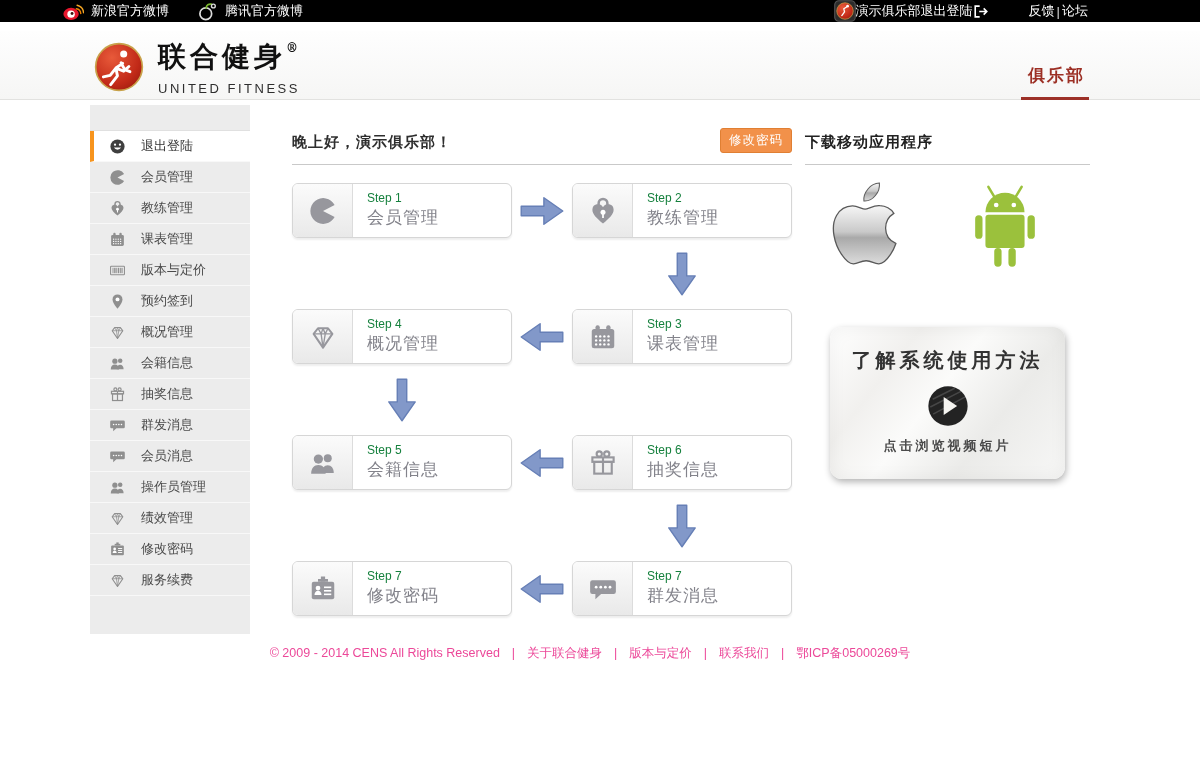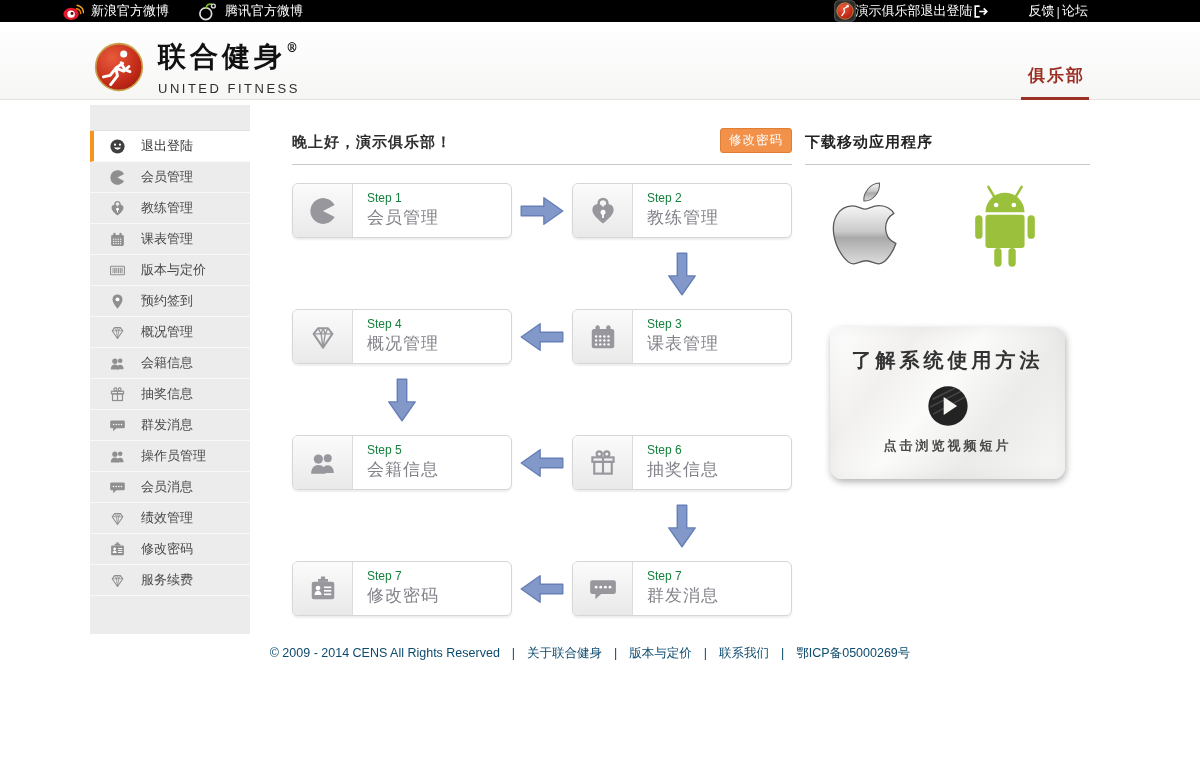--- a/index.html
+++ b/index.html
@@ -65,21 +65,21 @@
 .android{position:absolute;left:150px;top:18px;width:100px;height:90px;cursor:pointer}
 .note{position:absolute;left:25px;top:222px;width:235px;height:152px;border-radius:12px;
   background:linear-gradient(128deg,#ffffff 0%,#f1f0ee 26%,#fbfbfa 45%,#ebebe9 68%,#f7f7f6 100%);
   box-shadow:1px 3px 7px rgba(0,0,0,.3), inset 0 0 18px rgba(0,0,0,.05);
   display:flex;flex-direction:column;align-items:center;cursor:pointer}
 .note-title{margin-top:20px;font-family:"DejaVu Serif","Liberation Serif",serif;font-size:20px;font-weight:bold;color:#333;letter-spacing:4px;white-space:nowrap}
 .note-play{width:46px;height:46px;margin-top:9px}
 .note-caption{margin-top:8px;font-family:"DejaVu Serif","Liberation Serif",serif;font-size:13px;font-weight:bold;color:#4a4a4a;letter-spacing:3px}
 
 
-.footer{position:absolute;left:90px;top:645px;width:1000px;text-align:center;font-size:12.5px;color:#0c4a6e}
+.footer{position:absolute;left:90px;top:645px;width:1000px;text-align:center;font-size:12.5px;color:#ec4899}
 .footer span{margin:0 6px}
 .f-link{cursor:pointer}
 </style>
 </head>
 <body>
 
 <svg width="0" height="0" style="position:absolute" aria-hidden="true">
   <defs>
     <radialGradient id="gradRed" cx="0.35" cy="0.3" r="0.95">
       <stop offset="0" stop-color="#e85a3a"></stop>
@@ -341,29 +341,29 @@
           <span class="sb-label">抽奖信息</span>
         </div>
         <div class="sb-item">
           <svg class="sb-ic">
             <use href="#i-chat" xlink:href="#i-chat"></use>
           </svg>
           <span class="sb-label">群发消息</span>
         </div>
         <div class="sb-item">
           <svg class="sb-ic">
+            <use href="#i-chat" xlink:href="#i-chat"></use>
+          </svg>
+          <span class="sb-label">会员消息</span>
+        </div>
+        <div class="sb-item">
+          <svg class="sb-ic">
             <use href="#i-people" xlink:href="#i-people"></use>
           </svg>
           <span class="sb-label">操作员管理</span>
-        </div>
-        <div class="sb-item">
-          <svg class="sb-ic">
-            <use href="#i-chat" xlink:href="#i-chat"></use>
-          </svg>
-          <span class="sb-label">会员消息</span>
         </div>
         <div class="sb-item">
           <svg class="sb-ic">
             <use href="#i-diamond" xlink:href="#i-diamond"></use>
           </svg>
           <span class="sb-label">绩效管理</span>
         </div>
         <div class="sb-item">
           <svg class="sb-ic">
             <use href="#i-idcard" xlink:href="#i-idcard"></use>

